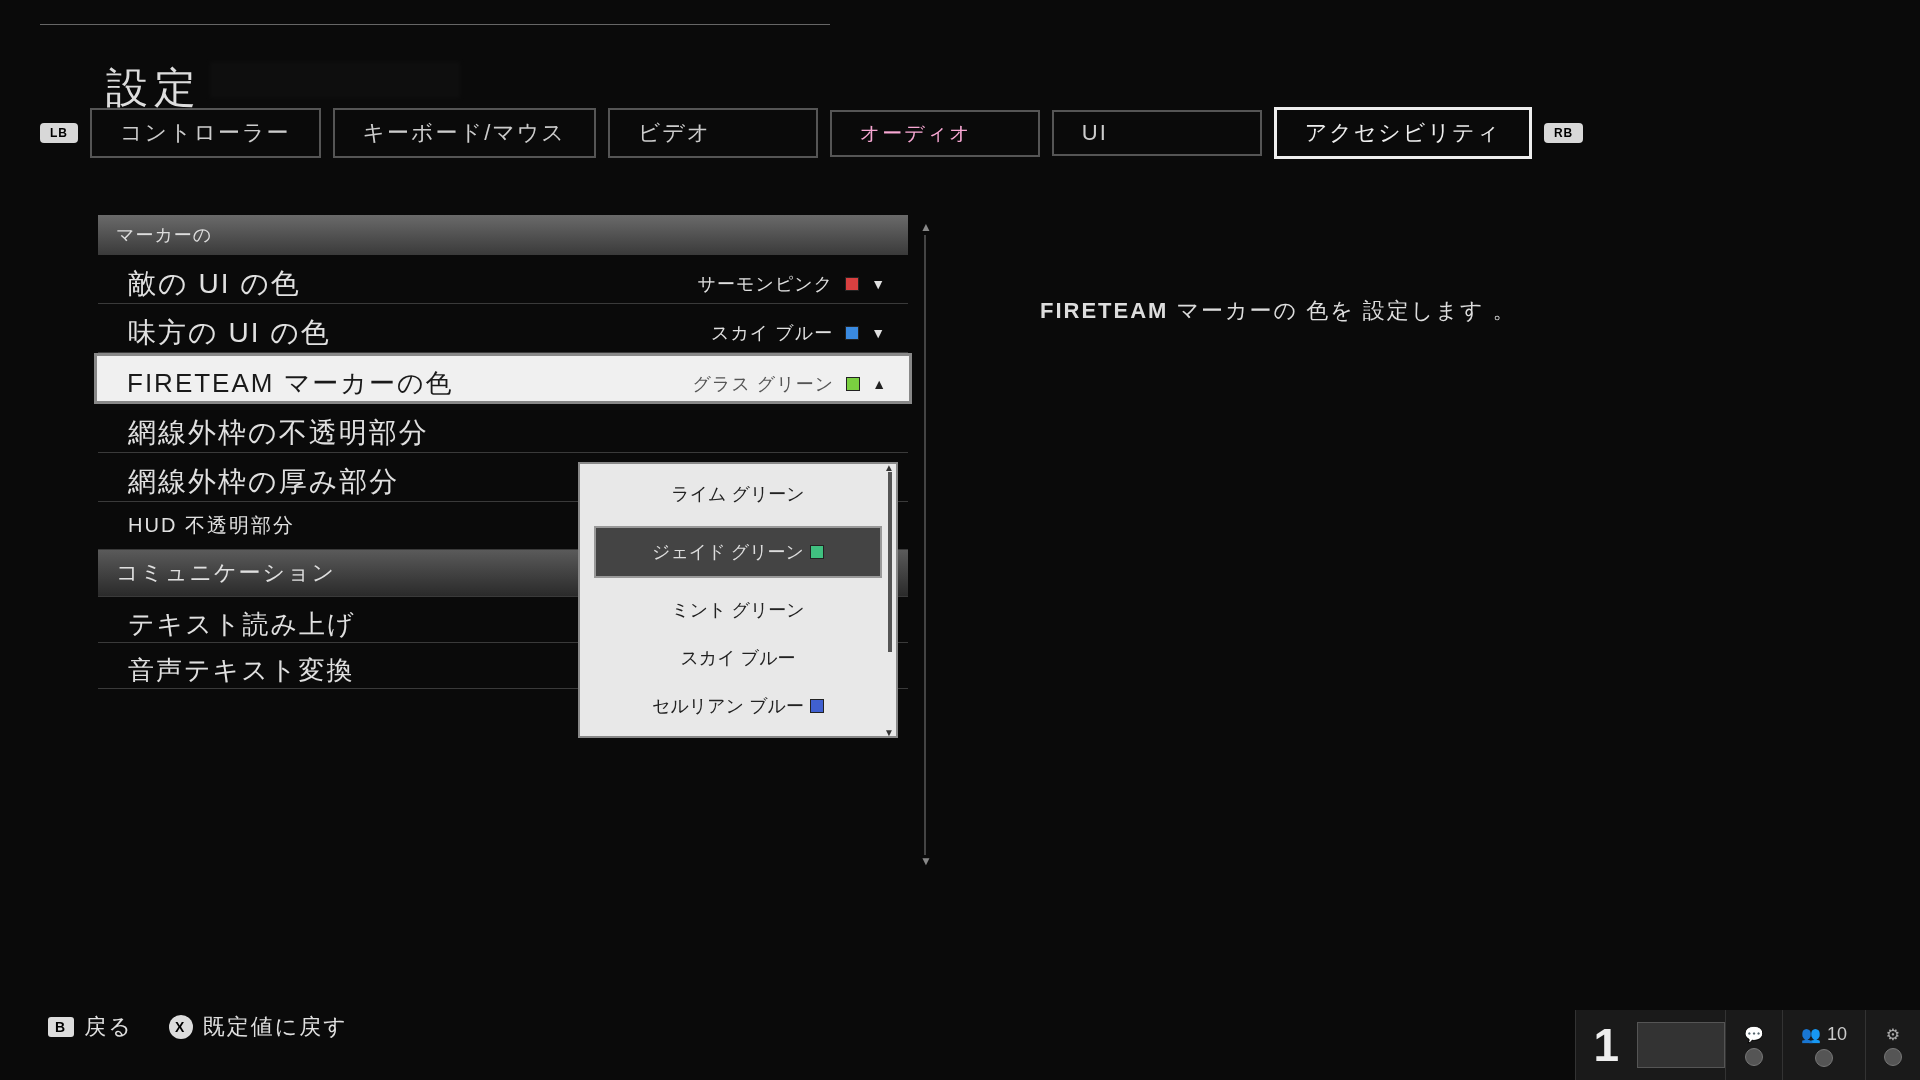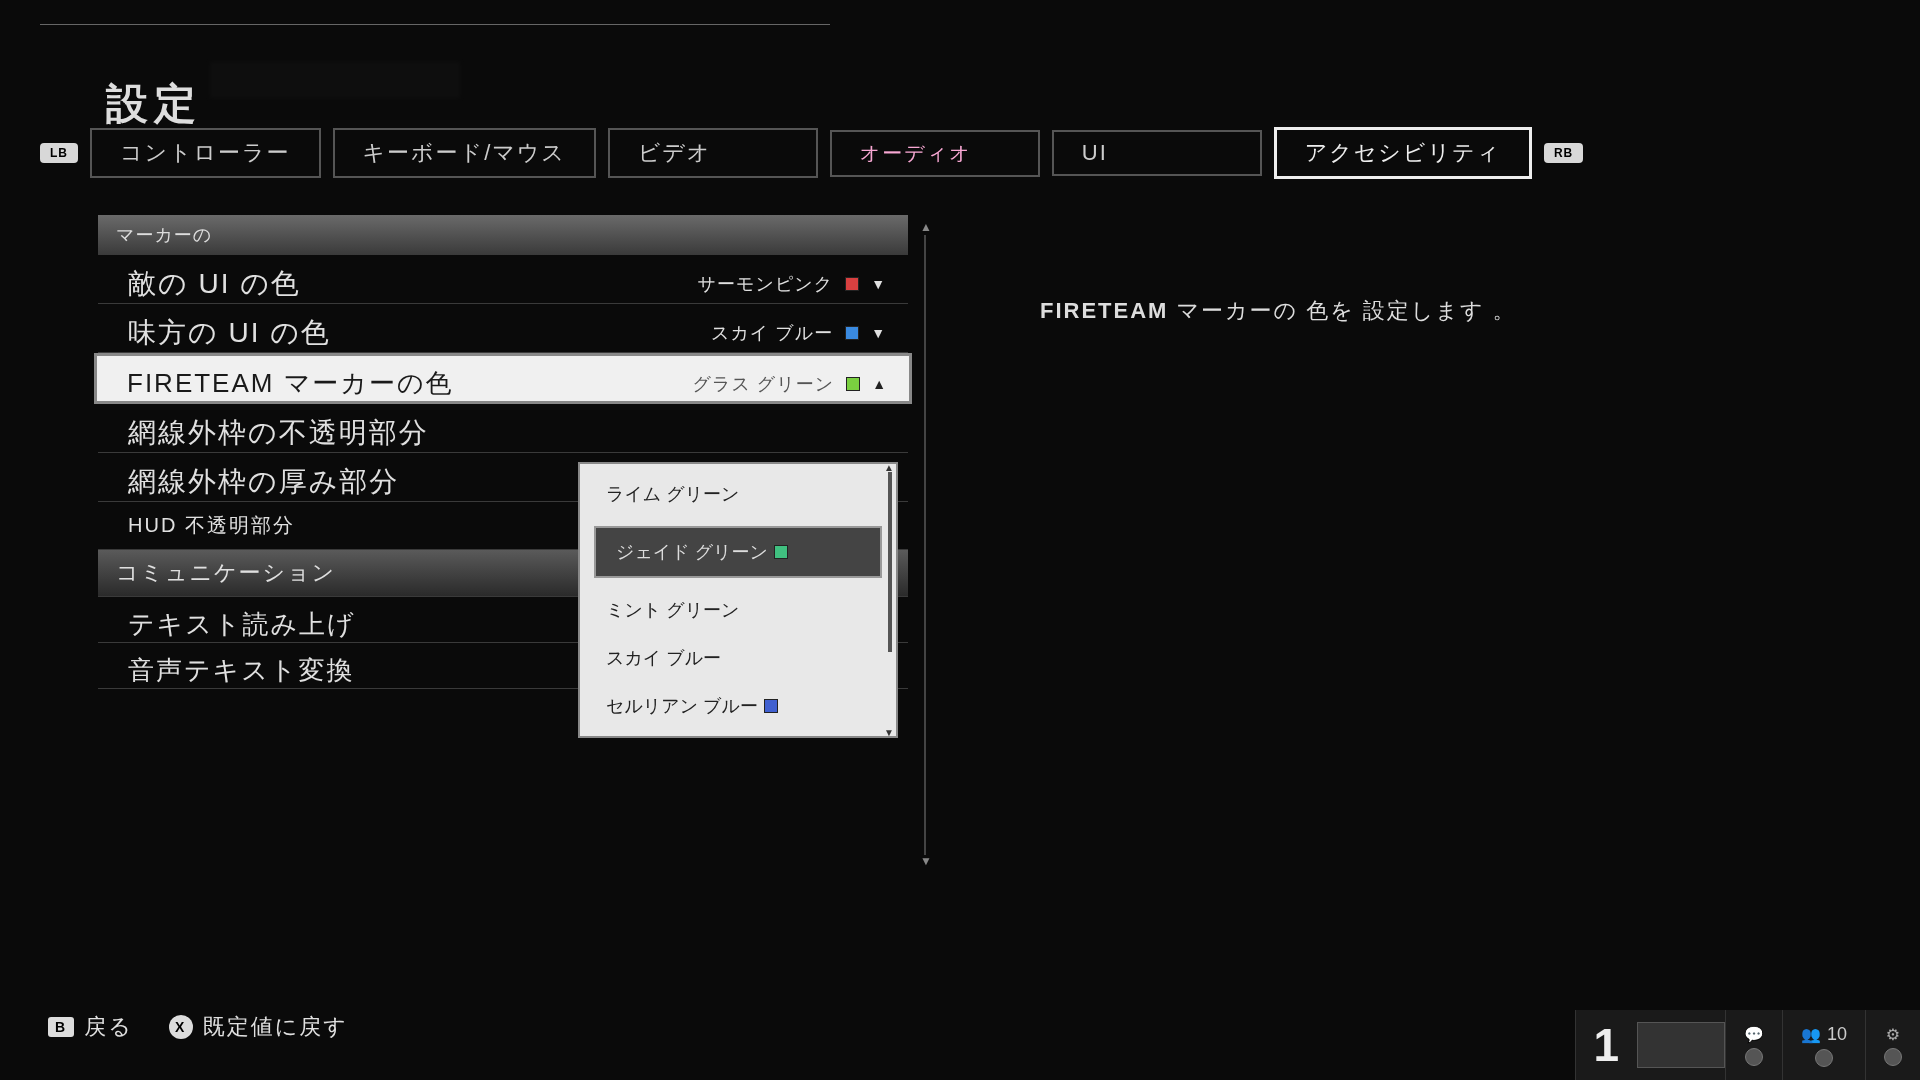--- a/index.html
+++ b/index.html
@@ -1,21 +1,21 @@
 <!DOCTYPE html>
 <html><head>
 <meta charset="utf-8">
 <style>
 *{margin:0;padding:0;box-sizing:border-box;font-family:"Yu Gothic","Meiryo",sans-serif}
 body{background:#0a0a0a;color:#e0e0e0;width:1920px;height:1080px;overflow:hidden;position:relative}
 .top-line{position:absolute;top:24px;left:40px;right:1090px;height:1px;background:#666}
-.page-title{position:absolute;top:76px;left:106px;font-size:42px;font-weight:700;letter-spacing:6px;color:#ddd}
+.page-title{position:absolute;top:60px;left:106px;font-size:42px;font-weight:400;letter-spacing:6px;color:#ddd}
 .title-bg{position:absolute;top:62px;left:210px;width:250px;height:36px;background:#1a1a1a;opacity:0.3;filter:blur(2px)}
 
-.tabs{position:absolute;top:127px;left:40px;display:flex;gap:12px;align-items:center}
+.tabs{position:absolute;top:107px;left:40px;display:flex;gap:12px;align-items:center}
 .bumper{background:#d8d8d8;color:#000;font-size:12px;font-weight:bold;padding:3px 10px;border-radius:4px;letter-spacing:1px}
 .tab{border:2px solid #555;padding:8px 28px;font-size:22px;min-width:210px;letter-spacing:2px;color:#ccc;cursor:pointer}
 .tab.dim{color:#f9a8d4;font-size:20px}
 .tab.active{border:3px solid #eee;color:#eee;font-weight:500}
 
 .panel{position:absolute;top:215px;left:98px;width:810px}
 .section-header{background:linear-gradient(#6a6a6a,#3a3a3a);padding:8px 18px;font-size:18px;color:#ddd;letter-spacing:1px}
 .scroll-up{position:absolute;top:220px;left:920px;color:#888;font-size:12px}
 .scroll-down{position:absolute;top:854px;left:920px;color:#888;font-size:12px}
 .vline{position:absolute;top:235px;left:924px;width:2px;height:620px;background:#444}
@@ -23,21 +23,21 @@
 .row{border-bottom:1px solid #3a3a3a;padding:10px 22px 0 30px;display:flex;justify-content:space-between;align-items:center;font-size:28px;letter-spacing:2px}
 .row.small{font-size:20px;padding:10px 22px 10px 30px}
 .row.subsection{background:linear-gradient(#5a5a5a,#2a2a2a);font-size:22px;padding:8px 18px}
 .row.selected{background:#f0f0f0;color:#1a1a1a;border:3px solid #888;margin-left:-4px;margin-right:-4px}
 .val{font-size:18px;display:flex;align-items:center;gap:12px;letter-spacing:1px}
 .swatch{width:14px;height:14px;border:1px solid #222;display:inline-block}
 .arrow{font-size:14px}
 
 .dropdown{position:absolute;top:462px;left:578px;width:320px;background:#e8e8e8;border:2px solid #888;padding:6px;z-index:10}
 .dd-inner{background:#e8e8e8}
-.dd-item{padding:12px 20px;text-align:right;font-size:18px;color:#222;display:flex;justify-content:flex-start;align-items:center;gap:6px;cursor:pointer}
+.dd-item{padding:12px 20px;text-align:right;font-size:18px;color:#222;display:flex;justify-content:center;align-items:center;gap:6px;cursor:pointer}
 .dd-item.hover{background:#444;color:#ddd;border:2px solid #999;margin:8px}
 .dd-scroll{position:absolute;top:8px;right:4px;width:4px;height:180px;background:#555}
 .dd-arrow-up{position:absolute;top:-2px;right:2px;font-size:10px;color:#333}
 .dd-arrow-down{position:absolute;bottom:-2px;right:2px;font-size:10px;color:#333}
 
 .checkbox{width:20px;height:20px;border:2px solid #bbb}
 
 .description{position:absolute;top:296px;left:1040px;font-size:22px;letter-spacing:2px;color:#ddd}
 .description b{font-weight:700}
 

